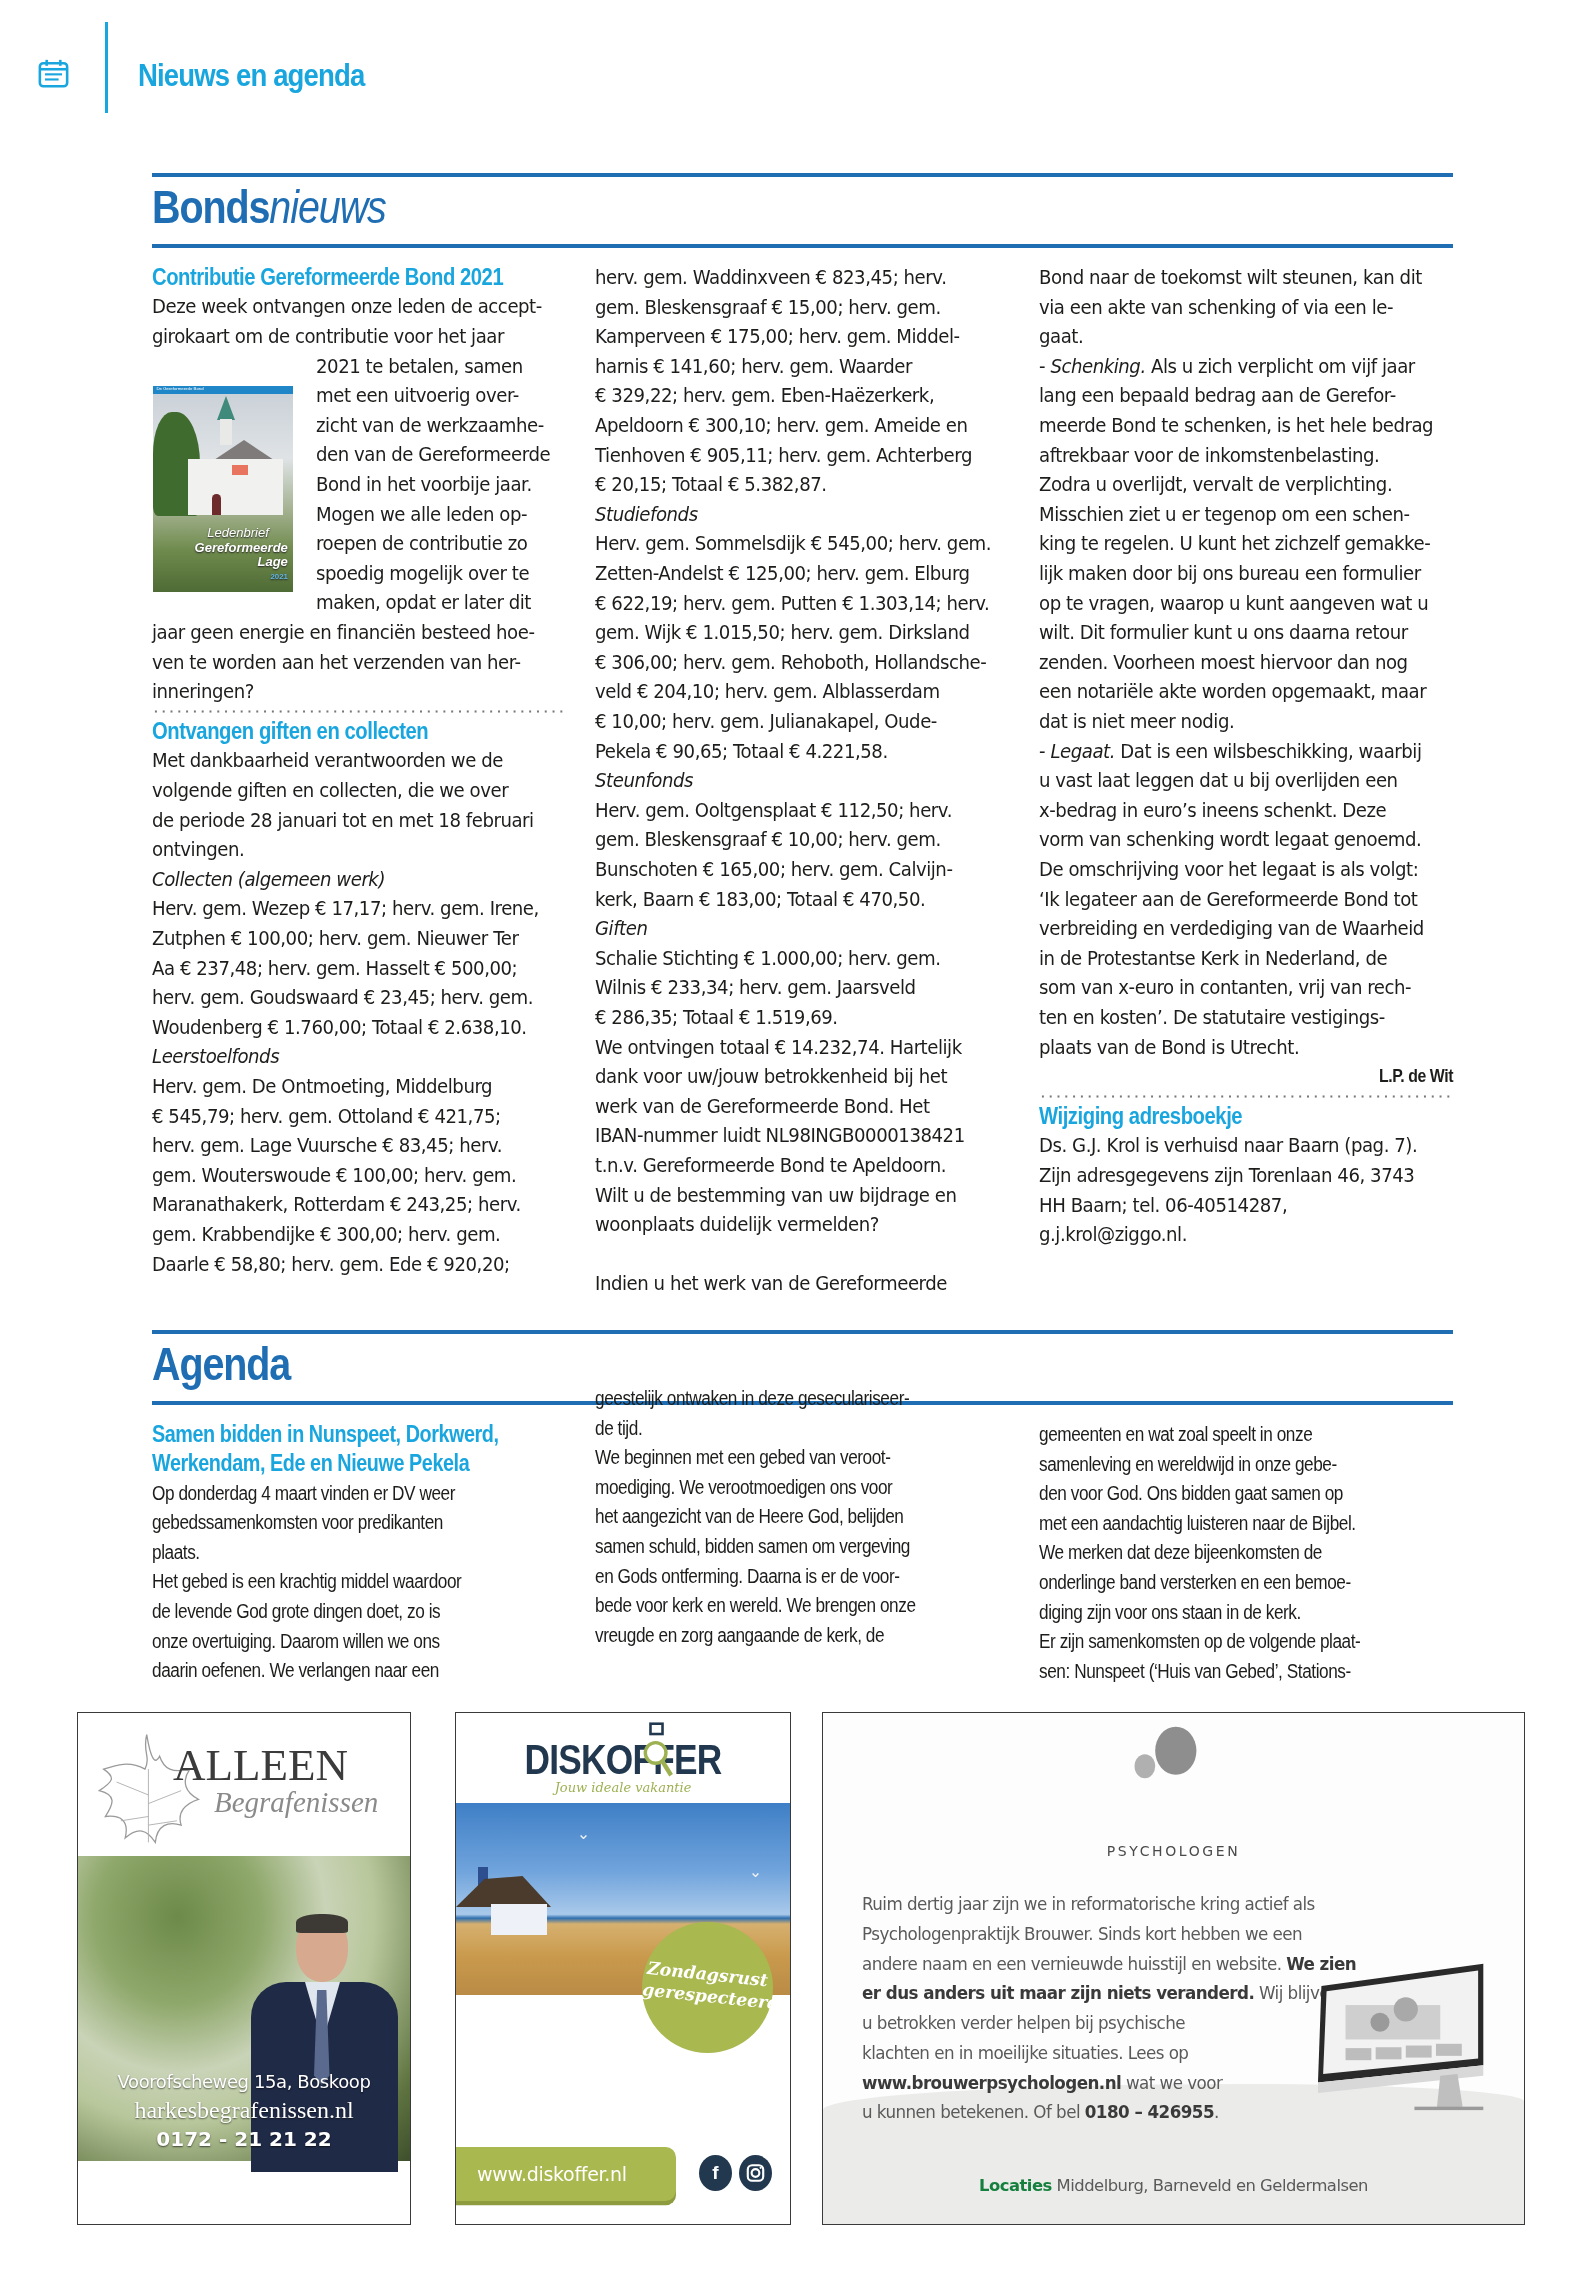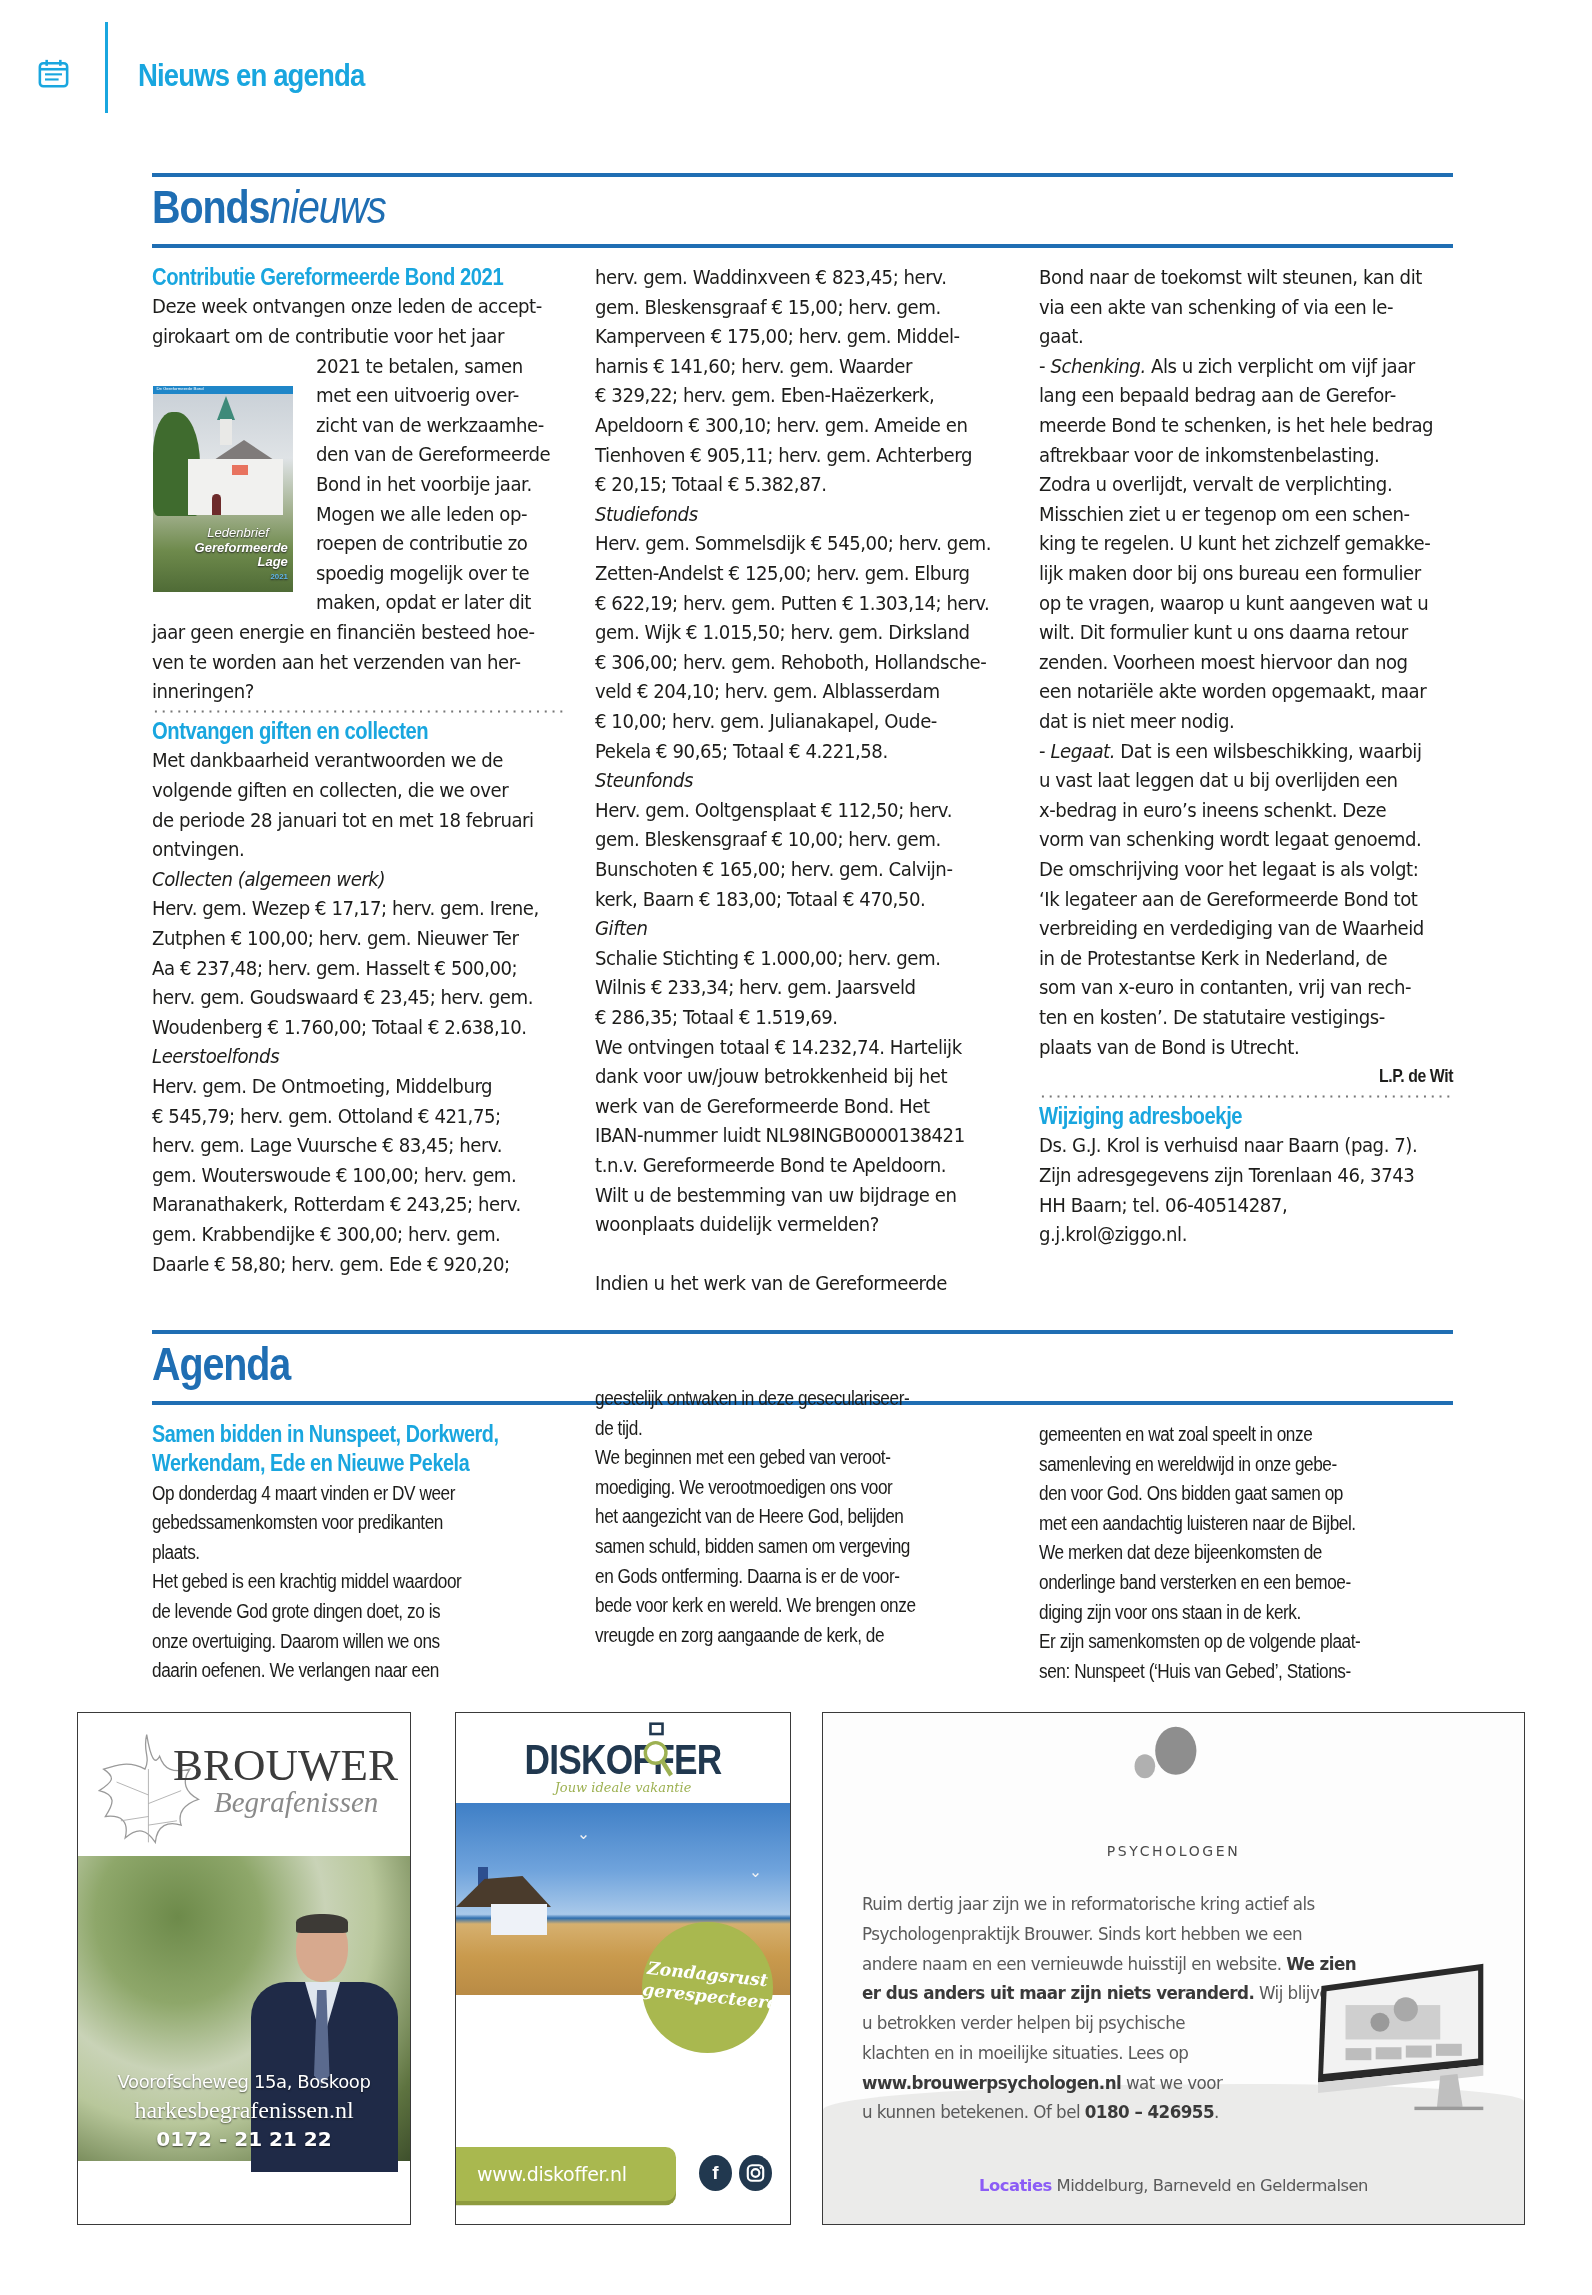--- a/index.html
+++ b/index.html
@@ -96,21 +96,21 @@
 
   
   .br-logo { left:308px; top:12px; width:69px; height:55px; }
   .br-name { left:0; width:100%; top:86px; text-align:center; font-family:"DejaVu Sans",sans-serif; font-size:35px; letter-spacing:5.2px; color:#4a4a4a; font-weight:300; }
   .br-sub { left:0; width:100%; top:130px; text-align:center; font-family:"DejaVu Sans",sans-serif; font-size:14px; letter-spacing:2.6px; color:#4a4a4a; }
   .br-text { left:39px; font-family:"DejaVu Sans",sans-serif; font-size:18px; line-height:30px; color:#5a5a5a; letter-spacing:-0.6px; white-space:nowrap; transform:scaleX(0.93); transform-origin:left top; }
   .br-text b { color:#3a3a3a; }
   .br-wave { left:0; top:371px; width:100%; height:142px; background:#ebebea; border-radius:60% 40% 0 0 / 26px 17.3px 0 0; }
   .br-monitor { left:488px; top:249px; width:181px; height:155px; }
   .br-loc { left:0; width:100%; top:463px; text-align:center; font-family:"DejaVu Sans",sans-serif; font-size:16.4px; color:#5a5a5a; letter-spacing:-0.5px; }
-  .br-loc b { color:#8b5cf6;margin-top:34px; }
+  .br-loc b { color:#15803d;margin-top:34px; }
 </style>
 </head>
 <body>
 
 <svg class="abs cal-icon" viewBox="0 0 36 34">
   <rect x="2" y="5" width="32" height="27" rx="4" fill="none" stroke="#19a6df" stroke-width="3"></rect>
   <line x1="10" y1="1" x2="10" y2="8" stroke="#19a6df" stroke-width="3"></line>
   <line x1="26" y1="1" x2="26" y2="8" stroke="#19a6df" stroke-width="3"></line>
   <line x1="2" y1="12" x2="34" y2="12" stroke="#19a6df" stroke-width="3"></line>
   <line x1="8" y1="18" x2="28" y2="18" stroke="#19a6df" stroke-width="2.5"></line>
@@ -288,21 +288,21 @@
     <div class="ln cond" style="top: 178px;">diging zijn voor ons staan in de kerk.</div>
     <div class="ln cond" style="top: 207px;">Er zijn samenkomsten op de volgende plaat-</div>
     <div class="ln cond" style="top: 237px;">sen: Nunspeet (‘Huis van Gebed’, Stations-</div>
   </div>
 
 <div class="ad ad-harkes">
   <svg class="abs hk-leaf" viewBox="0 0 130 135">
     <path d="M60 5 C55 25 65 30 58 45 C40 35 25 40 10 45 C25 55 20 60 5 70 C25 75 22 85 12 100 C30 98 40 105 35 125 C50 112 60 115 70 130 C72 110 85 105 100 110 C95 95 105 85 120 80 C105 72 100 60 110 45 C90 50 80 45 75 30 C70 40 65 35 60 5 Z" fill="none" stroke="#9a9a9a" stroke-width="1.5"></path>
     <path d="M62 45 L62 130 M62 75 L25 60 M62 85 L100 70 M62 100 L30 105 M62 110 L95 105" stroke="#aaaaaa" stroke-width="1" fill="none"></path>
   </svg>
-  <div class="abs hk-name">BROUWER</div>
+  <div class="abs hk-name">ALLEEN</div>
   <div class="abs hk-sub">Begrafenissen</div>
   <div class="abs hk-photo">
     <div class="hk-person">
       <div class="suit"></div>
         <div class="shirt"></div>
         <div class="tie"></div>
       <div class="head"></div>
         <div class="hair"></div>
     </div>
   </div>

